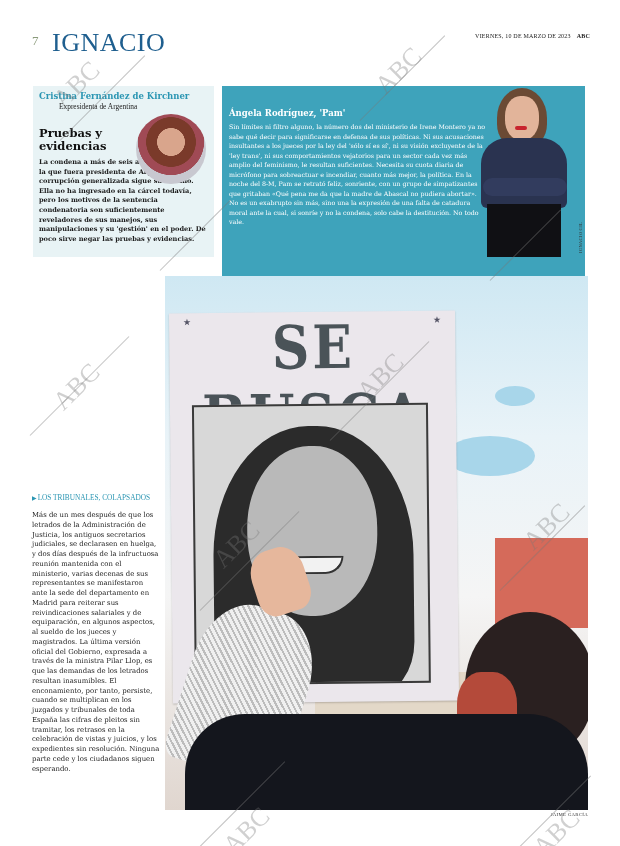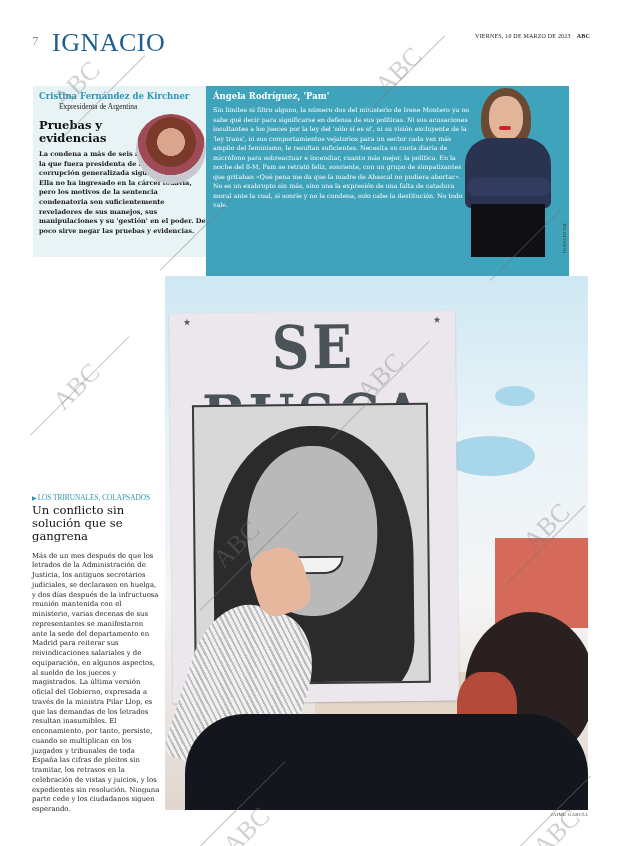--- a/index.html
+++ b/index.html
@@ -8,26 +8,26 @@
 
     .page-number { position: absolute; left: 32px; top: 33px; font-size: 13px; color: #8a9a7a; font-family: "Liberation Serif", serif; }
     .section-title { position: absolute; left: 52px; top: 28px; font-size: 26px; color: #1f5f8f; font-family: "Liberation Serif", serif; letter-spacing: 0.5px; }
     .dateline { position: absolute; right: 30px; top: 33px; font-size: 6px; color: #222; font-family: "Liberation Serif", serif; letter-spacing: 0.2px; }
     .dateline b { margin-left: 6px; font-weight: bold; }
 
     
     .box-left { position: absolute; left: 33px; top: 86px; width: 181px; height: 171px; background: #e8f3f5; padding: 5px 6px; }
     .box-left .name { font-family: "DejaVu Serif", serif; font-weight: bold; font-size: 8.5px; color: #2b96b3; line-height: 11px; }
     .box-left .role { font-family: "Liberation Serif", serif; font-size: 7.4px; color: #222; line-height: 9px; padding-left: 20px; }
-    .box-left .headline { font-family: "DejaVu Serif", serif; font-weight: bold; font-size: 11.5px; line-height: 12.5px; color: #111; margin-top: 8px; width: 90px; }
+    .box-left .headline { font-family: "DejaVu Serif", serif; font-weight: bold; font-size: 11.5px; line-height: 12.5px; color: #111; margin-top: 16px; width: 90px; }
     .box-left .body { font-family: "DejaVu Serif", serif; font-weight: bold; font-size: 6.6px; line-height: 9.6px; color: #1c1c1c; margin-top: 6px; }
     .box-left .portrait { position: absolute; right: 8px; top: 28px; width: 70px; height: 70px; border-radius: 50%; background: radial-gradient(circle at 50% 40%, #d9a58c 0 25%, #7a3a2a 26% 45%, #a04a55 46% 60%, #c8c8d0 61%); overflow: hidden; }
 
     
-    .box-right { position: absolute; left: 206px; top: 86px; width: 363px; height: 191px; background: #3ea3bb; padding: 5px 7px; color: #fff; }
+    .box-right { position: absolute; left: 222px; top: 86px; width: 363px; height: 191px; background: #3ea3bb; padding: 22px 7px; color: #fff; }
     .box-right .name { font-family: "DejaVu Serif", serif; font-weight: bold; font-size: 8.5px; line-height: 11px; color: #fff; }
     .box-right .role { font-family: "Liberation Serif", serif; font-size: 7.4px; line-height: 9px; color: #e9f6f9; }
     .box-right .headline { font-family: "DejaVu Serif", serif; font-weight: bold; font-size: 15px; line-height: 18px; margin-top: 6px; color: #fff; }
     .box-right .body { font-family: "DejaVu Serif", serif; font-size: 6.3px; line-height: 9.5px; margin-top: 3px; width: 258px; color: #fff; }
     .box-right .figure { position: absolute; right: 6px; top: 0; width: 110px; height: 171px; }
     .figure .hair { position: absolute; left: 28px; top: 2px; width: 50px; height: 60px; border-radius: 50% 50% 40% 40%; background: #6b4a34; }
     .figure .face { position: absolute; left: 36px; top: 10px; width: 34px; height: 44px; border-radius: 45%; background: #e2b49a; }
     .figure .lips { position: absolute; left: 46px; top: 40px; width: 12px; height: 4px; border-radius: 3px; background: #c8242e; }
     .figure .torso { position: absolute; left: 12px; top: 52px; width: 86px; height: 70px; border-radius: 26px 26px 6px 6px; background: #2a3350; }
     .figure .arms { position: absolute; left: 14px; top: 92px; width: 84px; height: 18px; border-radius: 9px; background: #323c5e; }
@@ -113,21 +113,20 @@
   <div class="head-dark"></div>
   <div class="face-side"></div>
   <div class="lace-arm"></div>
   <div class="hand"></div>
   <div class="dark-body"></div>
 </div>
 <div class="credit-bottom">JAIME GARCÍA</div>
 
 <div class="article">
   <div class="kicker"><span class="tri">▶</span><span>LOS TRIBUNALES, COLAPSADOS</span></div>
-  <div class="headline">Un conflicto sin solución que se gangrena</div>
   <div class="body">Más de un mes después de que los letrados de la Administración de Justicia, los antiguos secretarios judiciales, se declarasen en huelga, y dos días después de la infructuosa reunión mantenida con el ministerio, varias decenas de sus representantes se manifestaron ante la sede del departamento en Madrid para reiterar sus reivindicaciones salariales y de equiparación, en algunos aspectos, al sueldo de los jueces y magistrados. La última versión oficial del Gobierno, expresada a través de la ministra Pilar Llop, es que las demandas de los letrados resultan inasumibles. El enconamiento, por tanto, persiste, cuando se multiplican en los juzgados y tribunales de toda España las cifras de pleitos sin tramitar, los retrasos en la celebración de vistas y juicios, y los expedientes sin resolución. Ninguna parte cede y los ciudadanos siguen esperando.</div>
 </div>
 
 <div class="wm-line" style="left:60px; top:140px; width:120px;"></div>
 <div class="wm" style="left:50px; top:70px;">ABC</div>
 <div class="wm-line" style="left:360px; top:120px; width:120px;"></div>
 <div class="wm" style="left:372px; top:56px;">ABC</div>
 <div class="wm-line" style="left:160px; top:270px; width:100px;"></div>
 <div class="wm-line" style="left:490px; top:280px; width:100px;"></div>
 <div class="wm-line" style="left:30px; top:435px; width:140px;"></div>

